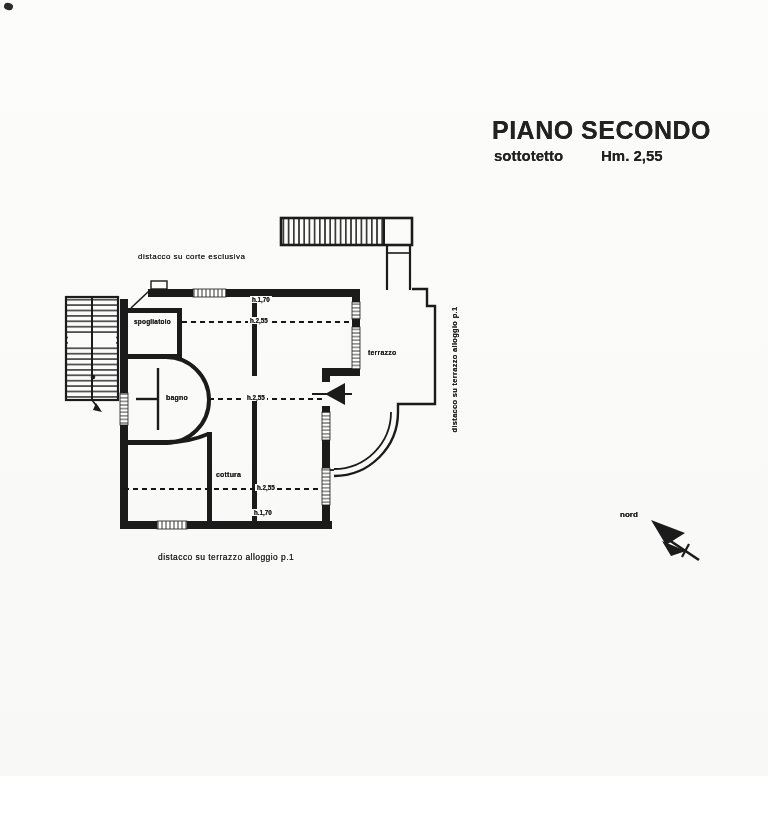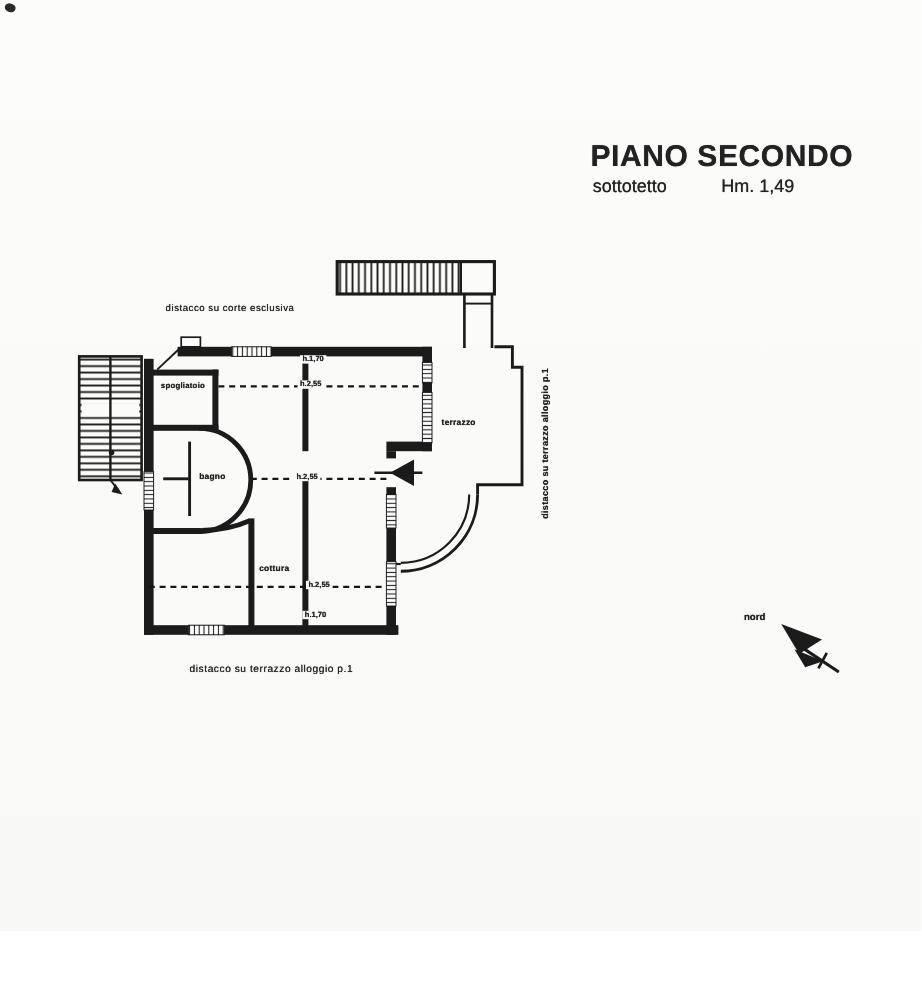--- a/index.html
+++ b/index.html
@@ -2,39 +2,39 @@
 <html><head>
 <meta charset="utf-8">
 <style>
   html,body{margin:0;padding:0;}
   body{width:768px;height:820px;overflow:hidden;font-family:"Liberation Sans",sans-serif;}
   .page{position:relative;width:768px;height:776px;background:linear-gradient(180deg,#fcfcfb,#f8f8f6);}
   .abs{position:absolute;}
   .ink{color:#1c1c1c;}
   .scan-text{color:#222;text-shadow:0 0 .6px rgba(20,20,20,.85);}
   .title{font-size:25px;font-weight:800;letter-spacing:.5px;}
-  .subtitle{font-size:15px;font-weight:400;}
+  .subtitle{font-size:15px;font-weight:700;}
   .plan-label{font-size:7px;font-weight:700;letter-spacing:.2px;white-space:nowrap;}
   .anno{font-size:8px;font-weight:400;letter-spacing:.45px;white-space:nowrap;}
   .anno-lg{font-size:8.5px;}
   .hlabel{font-size:6.3px;font-weight:700;background:#fbfbfa;padding:0 2px;white-space:nowrap;}
   .vtext{width:150px;height:11px;text-align:center;transform:rotate(-90deg);font-size:7.5px;font-weight:700;letter-spacing:.3px;white-space:nowrap;}
   .speck{background:#2b2b2b;border-radius:45%;transform:rotate(18deg);}
   svg{display:block;}
 </style>
 </head>
 <body>
 
 <div class="page">
 
   <div class="abs speck" style="left:4px;top:3px;width:9px;height:7px;"></div>
 
   <div class="abs ink scan-text title" style="left:492px;top:116px;">PIANO SECONDO</div>
   <div class="abs ink scan-text subtitle" style="left:494px;top:147px;">sottotetto</div>
-  <div class="abs ink scan-text subtitle" style="left:601px;top:147px;">Hm. 1,49</div>
+  <div class="abs ink scan-text subtitle" style="left:601px;top:147px;">Hm. 2,55</div>
 
   <svg class="abs" style="left:0;top:0;" width="768" height="820" viewBox="0 0 768 820">
     <defs>
       <pattern id="hatchV" width="5.2" height="27" patternUnits="userSpaceOnUse">
         <rect width="5.2" height="27" fill="#fbfbfa"></rect>
         <line x1="2.6" y1="0" x2="2.6" y2="27" stroke="#1b1b1b" stroke-width="1.5"></line>
       </pattern>
       <pattern id="hatchH" width="52" height="5.4" patternUnits="userSpaceOnUse">
         <rect width="52" height="5.4" fill="#fbfbfa"></rect>
         <line x1="0" y1="2.7" x2="52" y2="2.7" stroke="#1b1b1b" stroke-width="1.4"></line>

